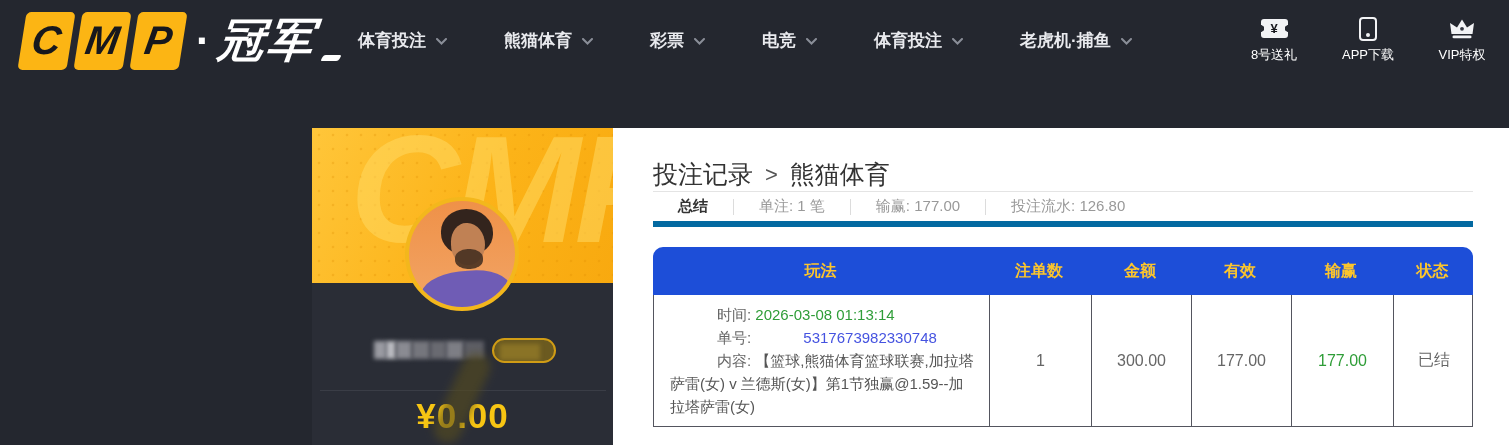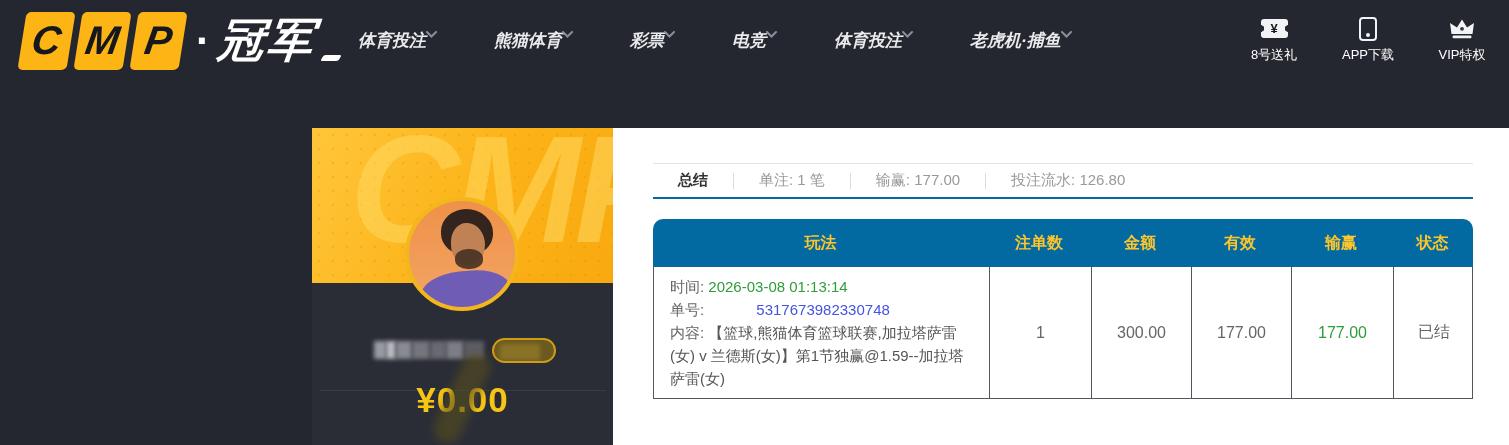--- a/index.html
+++ b/index.html
@@ -13,22 +13,22 @@
   .tile { display: inline-block; width: 49px; height: 58px; background: #fcb514; border-radius: 5px;
           transform: skewX(-9deg); margin-right: 7px; color: #17181d; font-weight: 900; font-style: italic;
           font-size: 40px; line-height: 56px; text-align: center; }
   .logo-dot { color: #fff; font-size: 42px; font-weight: 900; margin: 0 8px 0 6px; }
   .logo-name { color: #fff; font-size: 46px; font-weight: 900; font-style: italic; letter-spacing: 3px;
                transform: skewX(-6deg); }
   .logo-dash { display: inline-block; width: 18px; height: 6px; background: #fff; transform: skewX(-30deg);
                margin: 34px 0 0 6px; border-radius: 2px; }
 
   .menu { position: absolute; left: 358px; top: 0; height: 80px; display: flex; align-items: center; gap: 57px; }
-  .menu-item { display: flex; align-items: flex-start; color: #e9eaee; font-size: 17px;
-               font-weight: 600; cursor: pointer; white-space: nowrap; font-style: italic; }
+  .menu-item { display: flex; align-items: center; gap: 10px; color: #e9eaee; font-size: 17px;
+               font-weight: 600; cursor: pointer; white-space: nowrap; }
   .chev { display: inline-flex; margin-top: 2px; }
 
   .quick { position: absolute; right: 14px; top: 0; height: 80px; display: flex; align-items: center; gap: 28px; }
   .quick-item { display: flex; flex-direction: column; align-items: center; width: 66px; cursor: pointer; }
   .quick-label { color: #ffffff; font-size: 13px; margin-top: 5px; white-space: nowrap; }
   .qicon-wrap { height: 24px; display: flex; align-items: center; justify-content: center; }
   .ticket { width: 27px; height: 19px; border-radius: 3px; display: flex; align-items: center; justify-content: center;
             background: radial-gradient(circle at 0 50%, #24272f 3px, transparent 3.5px),
                         radial-gradient(circle at 100% 50%, #24272f 3px, transparent 3.5px), #f2f3f5;
             color: #17181d; font-size: 13px; font-weight: 900; }
@@ -57,46 +57,46 @@
   .avatar .jersey { position: absolute; left: 12px; bottom: -10px; width: 90px; height: 46px; background: #6f5cb5;
                     border-radius: 45% 45% 0 0; transform: rotate(-6deg); }
 
   .masked { position: absolute; left: 374px; top: 336px; height: 28px; display: flex; align-items: center; z-index: 2; }
   .mblock { display: inline-block; height: 18px; filter: blur(2px); }
   .pill { width: 64px; height: 25px; border: 2px solid #d09c15; border-radius: 13px; margin-left: 8px;
           background: #6b5a20; overflow: hidden; position: relative; }
   .pill i { position: absolute; left: 6px; top: 4px; width: 40px; height: 16px; background: #8a7326; filter: blur(2px); }
 
   .side-divider { position: absolute; left: 320px; top: 390px; width: 286px; height: 1px; background: #3a3d46; }
-  .balance { position: absolute; left: 312px; top: 380px; width: 301px; text-align: center; color: #f7c513;
+  .balance { position: absolute; left: 312px; top: 396px; width: 301px; text-align: center; color: #f7c513;
              font-size: 35px; font-weight: 700; letter-spacing: 1px; z-index: 2; }
   .smudge { position: absolute; left: 448px; top: 350px; width: 28px; height: 96px; background: rgba(86, 76, 30, 0.6);
             filter: blur(4px); border-radius: 14px; transform: rotate(25deg); z-index: 4; }
 
   
   .panel { position: absolute; left: 613px; top: 128px; right: 0; bottom: 0; background: #ffffff; padding-left: 40px; }
   .breadcrumb { margin-top: 30px; display: flex; align-items: center; gap: 12px; font-size: 25px; color: #333; }
   .breadcrumb .sep { color: #555; font-size: 22px; }
 
-  .summary { margin-top: 35px; width: 820px; height: 36px; border-top: 1px solid #e4e4e4; border-bottom: 2px solid #0369a1;
+  .summary { width: 820px; height: 36px; border-top: 1px solid #e4e4e4; border-bottom: 6px solid #0369a1;
              display: flex; align-items: center; font-size: 15px; }
   .sum-title { margin-left: 25px; color: #333; font-weight: bold; }
   .vdiv { width: 1px; height: 16px; background: #dcdcdc; margin: 0 25px; }
   .sum-item { color: #999; }
 
   .btable { margin-top: 20px; width: 820px; }
   .thead { display: grid; grid-template-columns: 335px 102px 100px 100px 102px 81px; height: 48px;
-           background: #0369a1; border-radius: 10px 10px 0 0; align-items: center; }
+           background: #1d4ed8; border-radius: 10px 10px 0 0; align-items: center; }
   .th { color: #fcc52c; font-weight: bold; font-size: 16px; text-align: center; }
   .trow { display: grid; grid-template-columns: 335px 102px 100px 100px 102px 81px;
           border: 1px solid #54555e; border-top: none; background: #fff; min-height: 86px; }
   .cell { border-left: 1px solid #54555e; display: flex; align-items: center; justify-content: center;
           color: #666; font-size: 16px; }
   .cell-main { border-left: none; display: block; padding: 8px 12px 8px 16px; font-size: 15px; line-height: 23px; }
-  .lbl { color: #666; }
+  .lbl { color: #666; margin-left: 47px; }
   .val-green { color: #2f9d38; }
   .val-blue { color: #4553e0; cursor: pointer; margin-left: 48px; }
   .content-text { color: #555; }
   .content-text .u { }
   .cell.green { color: #2f9d38; }
 </style>
 </head>
 <body>
 
 <div class="page">
@@ -210,20 +210,25 @@
     <span class="mblock" style="width:20px;background:#5d5e65;"></span>
     <span class="pill">
         <i></i>
       </span>
   </div>
   <div class="side-divider"></div>
   <div class="balance">¥0.00</div>
   <div class="smudge"></div>
 
   <main class="panel">
+    <div class="breadcrumb">
+      <span>投注记录</span>
+      <span class="sep">&gt;</span>
+      <span>熊猫体育</span>
+    </div>
 
     <div class="summary">
       <span class="sum-title">总结</span>
       <span class="vdiv"></span>
       <span class="sum-item">单注: 1 笔</span>
       <span class="vdiv"></span>
       <span class="sum-item">输赢: 177.00</span>
       <span class="vdiv"></span>
       <span class="sum-item">投注流水: 126.80</span>
     </div>

